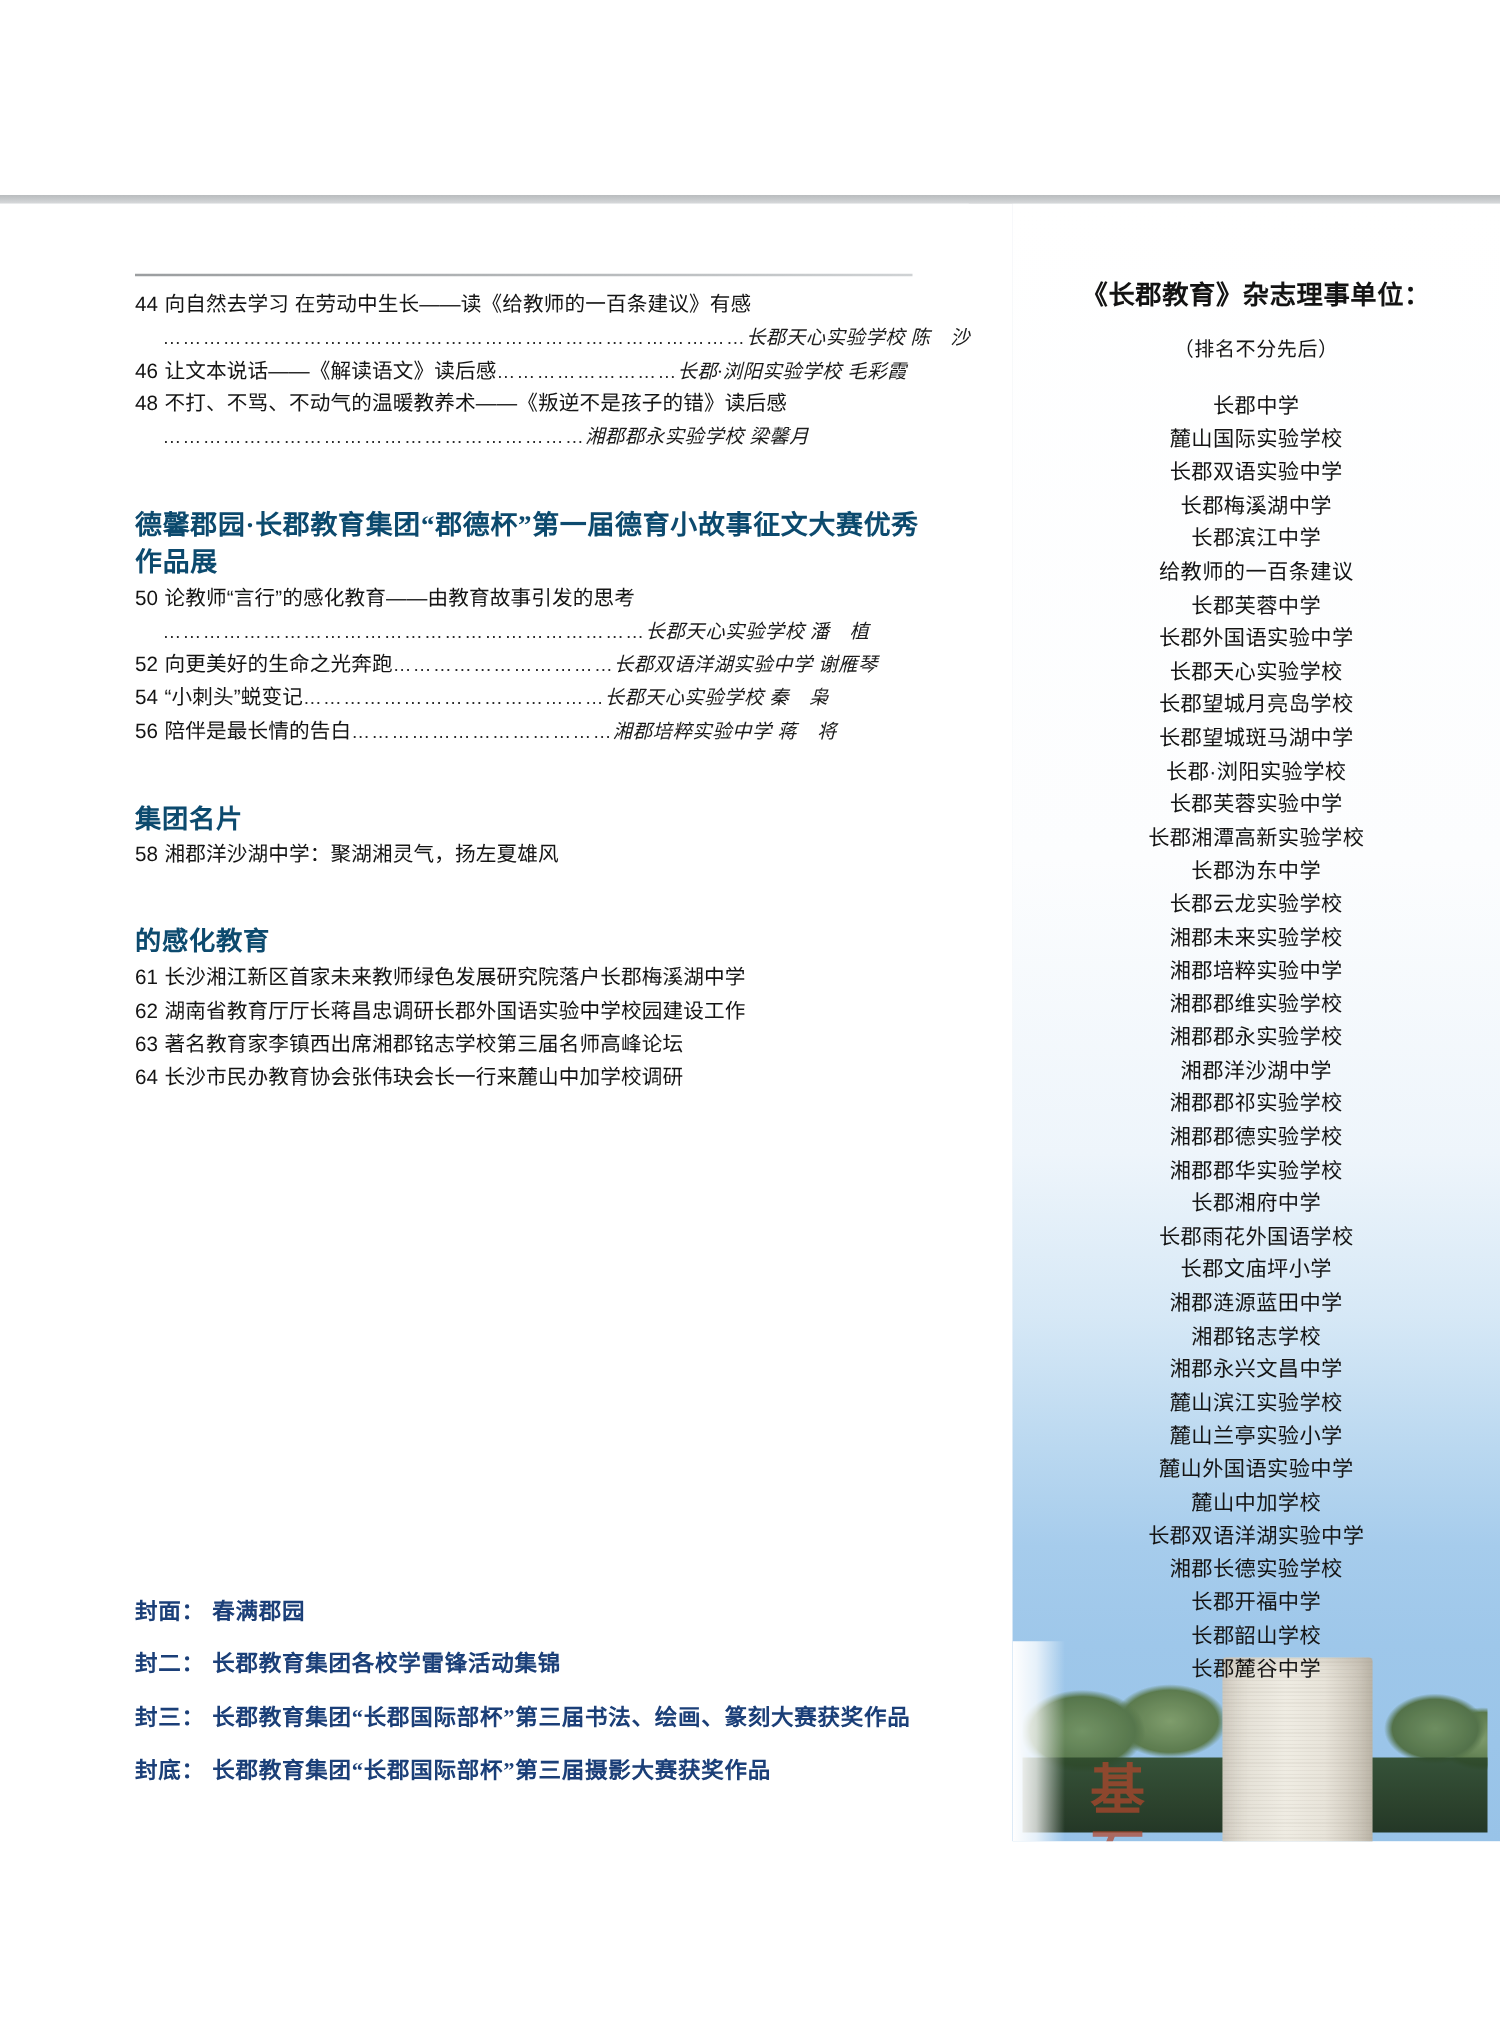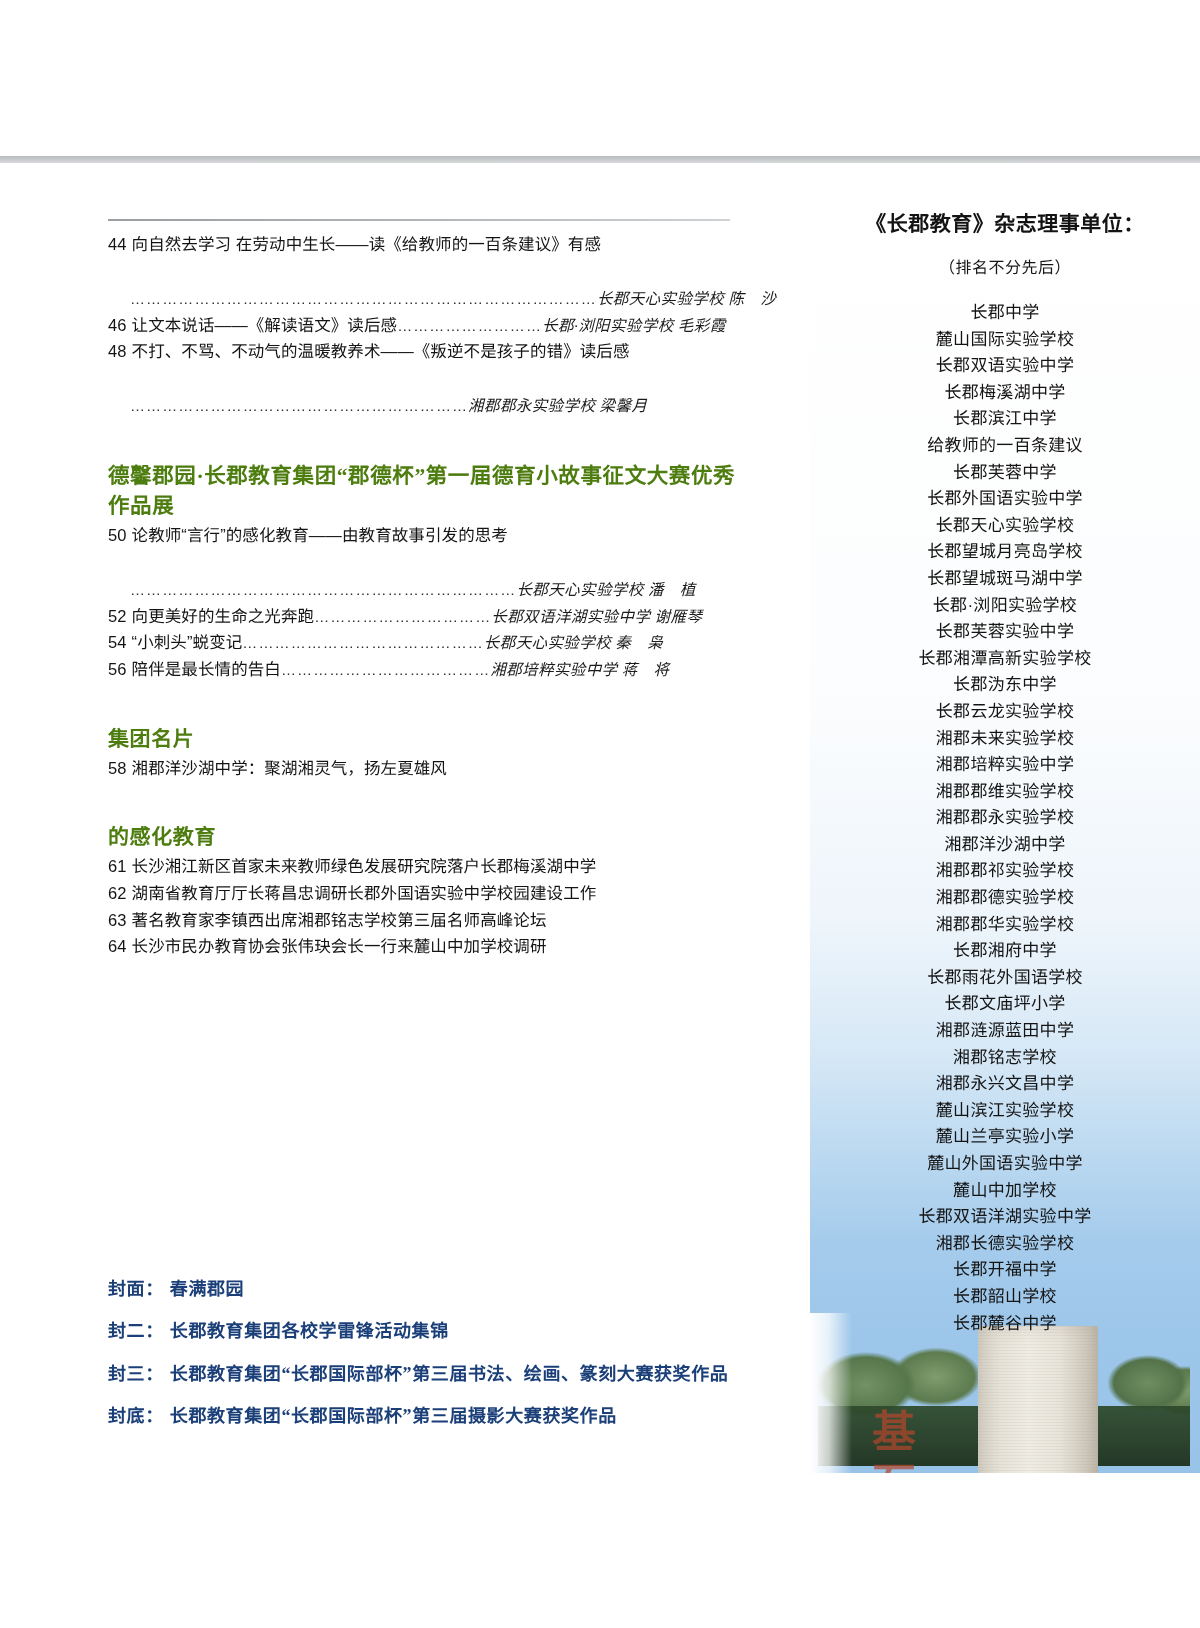--- a/index.html
+++ b/index.html
@@ -78,27 +78,26 @@
     letter-spacing: 0.4px;
   }
   
   .cont {
     font-family: "Liberation Sans", "DejaVu Sans", sans-serif;
     font-size: 16px;
     line-height: 1.62;
     white-space: nowrap;
     padding-left: 22px;
     color: #141414;
-    margin-top: 28px;
   }
 
   .sec-head {
     font-family: "Liberation Serif", "DejaVu Serif", serif;
     font-weight: bold;
-    color: #4d7c0f;
+    color: #0c4a6e;
     font-size: 21px;
     line-height: 1.42;
     letter-spacing: 0.6px;
   }
   .sec-head.big {
     font-size: 21.5px;
     width: 640px;
     white-space: normal;
   }
   .gap-lg { height: 42px; }
@@ -212,21 +211,21 @@
     top: 0;
     width: 390px;
     z-index: 8;
     text-align: center;
   }
   .rc-title {
     font-family: Liberation Sans, sans-serif;
     font-weight: bold;
     font-size: 21px;
     color: #131313;
-    margin-top: 44px;
+    margin-top: 56px;
     letter-spacing: 0.5px;
   }
   .rc-sub {
     font-family: Liberation Sans, sans-serif;
     font-size: 16px;
     color: #161616;
     margin-top: 17px;
     letter-spacing: 0.5px;
   }
   .rc-list {

